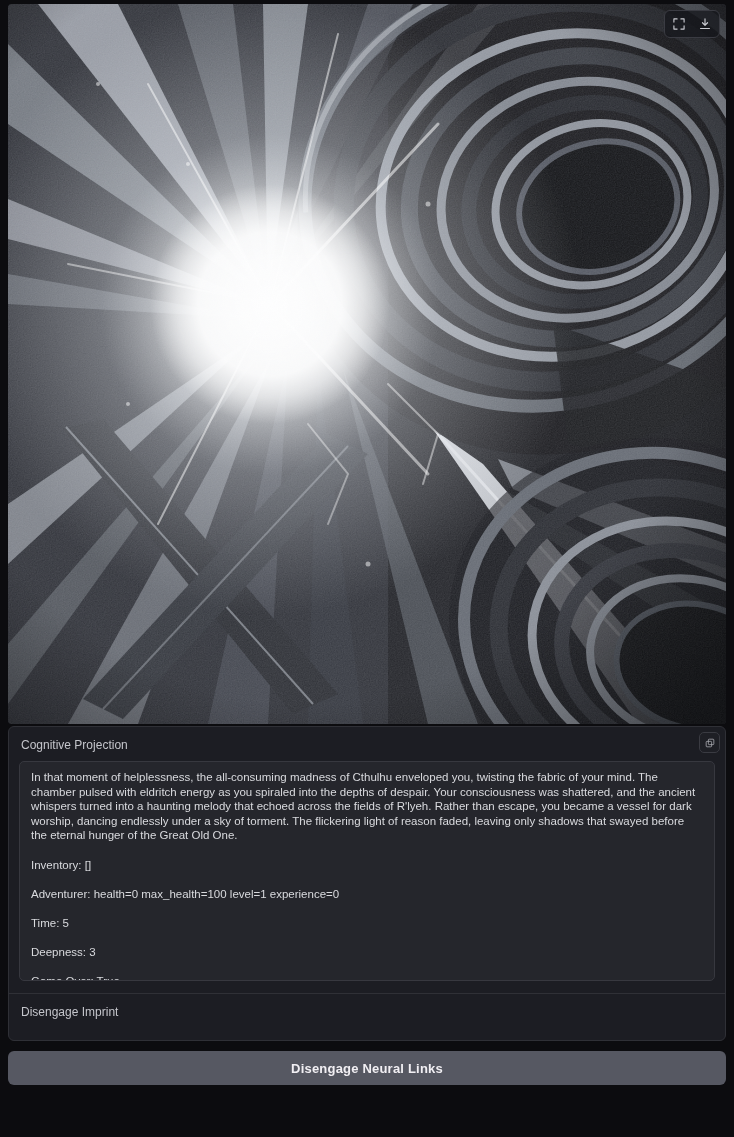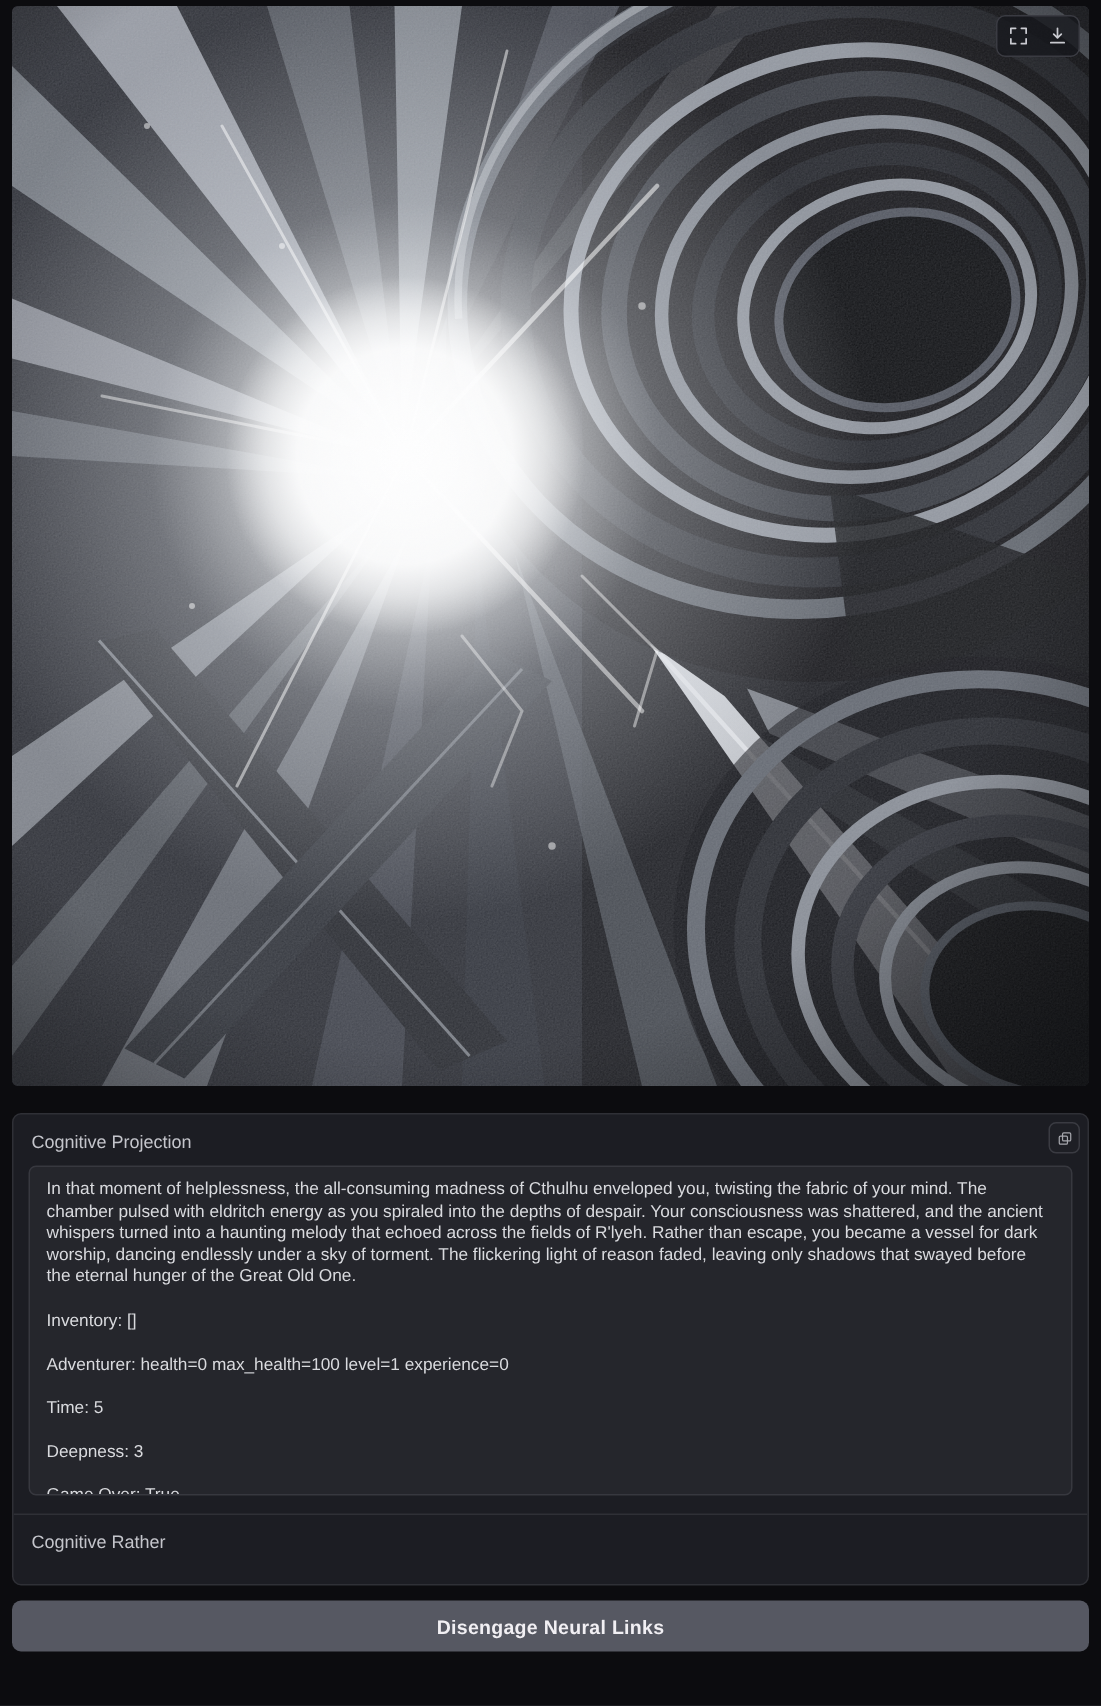--- a/index.html
+++ b/index.html
@@ -31,21 +31,21 @@
     background:rgba(22,23,28,.78);border:1px solid #3a3b42;border-radius:6px;
     padding:2px;
   }
   .icon-btn{
     width:24px;height:22px;display:flex;align-items:center;justify-content:center;
     border-radius:4px;cursor:pointer;background:transparent;border:none;
   }
   .icon-btn svg{stroke:var(--icon);fill:none;stroke-width:1.8;stroke-linecap:round;stroke-linejoin:round;}
   
   .form-panel{
-    margin-top:18px;border:1px solid var(--panel-border);border-radius:6px;
+    margin-top:2px;border:1px solid var(--panel-border);border-radius:6px;
     background:var(--panel-bg);overflow:hidden;
   }
   .form-block{position:relative;padding:10px 10px 12px 10px;}
   .form-block + .form-block{border-top:1px solid var(--panel-border);}
   .block-label{
     font-size:12px;color:var(--label);margin:1px 0 8px 2px;line-height:15px;
   }
   .copy-btn{
     position:absolute;top:5px;right:5px;width:21px;height:21px;
     display:flex;align-items:center;justify-content:center;
@@ -217,20 +217,20 @@
 Adventurer: health=0 max_health=100 level=1 experience=0
 
 Time: 5
 
 Deepness: 3
 
 Game Over: True</div>
     </div>
 
     <div class="form-block">
-      <div class="block-label">Cognitive Rather</div>
+      <div class="block-label">Disengage Imprint</div>
     </div>
 
   </div>
 
   <button class="action-btn">Disengage Neural Links</button>
 
 </div>
 
 </body></html>

